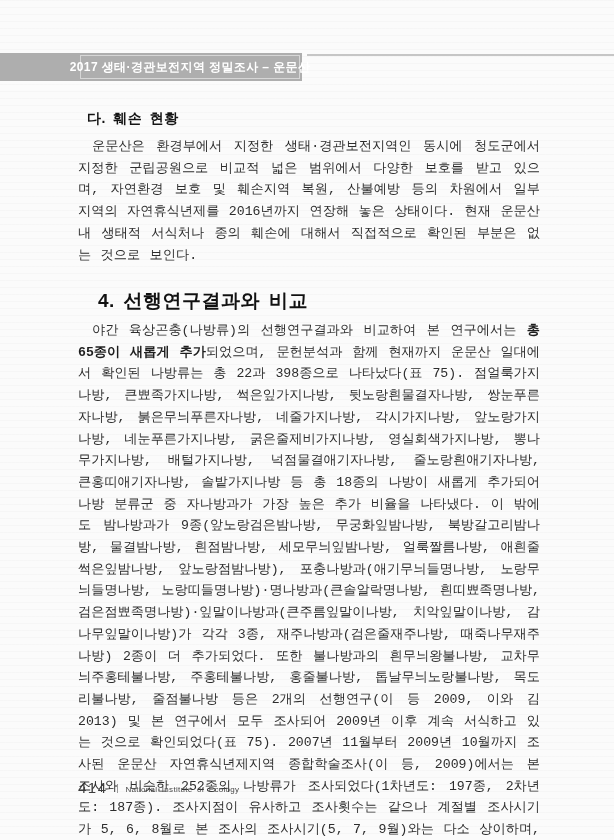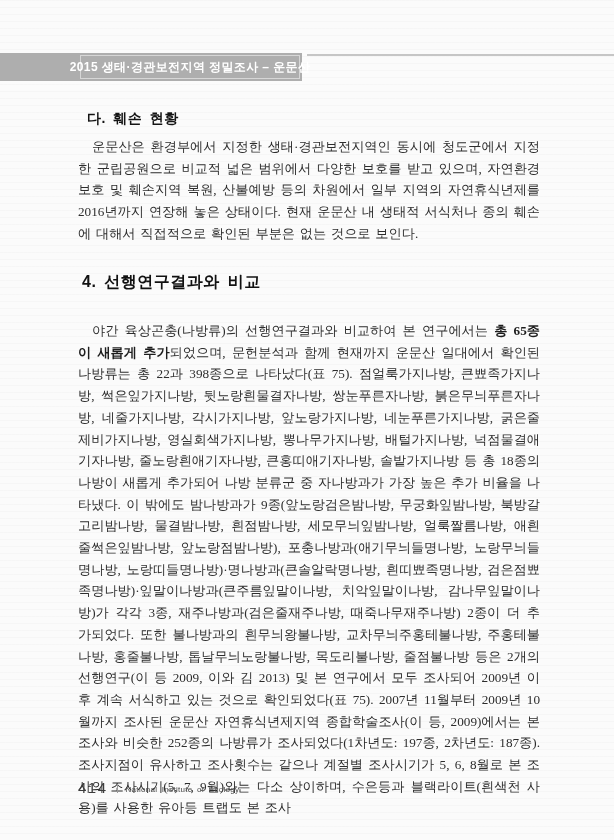--- a/index.html
+++ b/index.html
@@ -50,27 +50,28 @@
     letter-spacing:0.5px; word-spacing:3px; margin:0;
   }
   .para{
     position:absolute; left:0; width:462px;
     margin:0;
     font-size:13.2px; line-height:21.7px;
     color:#2d2d2d;
     text-align:justify;
     text-indent:14px;
     word-spacing:1.5px;
+    font-family:Liberation Mono, monospace;
   }
   .para-1{ top:136px; }
   .h-main{
     position:absolute; top:272px; left:4px;
     font-family:"Liberation Sans", sans-serif;
-    font-weight:bold; font-size:16px; color:#111111;
-    letter-spacing:0.5px; word-spacing:3px; margin:0;
+    font-weight:bold; font-size:19px; color:#111111;
+    letter-spacing:0.5px; word-spacing:3px; margin:16px;
   }
   .para-2{ top:320px; }
   .para b{ font-weight:bold; color:#1d1d1d; }
   
   .footer{
     position:absolute; left:78px; top:779px;
     display:flex; align-items:center;
   }
   .footer-num{
     font-family:"Liberation Sans", sans-serif;
@@ -88,21 +89,21 @@
     margin-top:3px;
   }
 </style>
 </head>
 <body>
 
 <div class="page">
 
   <div class="header-bar">
     <div class="header-title-box">
-      <span class="header-title">2015 생태·경관보전지역 정밀조사 – 운문산</span>
+      <span class="header-title">2017 생태·경관보전지역 정밀조사 – 운문산</span>
     </div>
   </div>
   <div class="header-rule"></div>
 
   <div class="content">
 
     <h3 class="h-sub">다. 훼손 현황</h3>
 
     <p class="para para-1">운문산은 환경부에서 지정한 생태·경관보전지역인 동시에 청도군에서 지정한 군립공원으로 비교적 넓은 범위에서 다양한 보호를 받고 있으며, 자연환경 보호 및 훼손지역 복원, 산불예방 등의 차원에서 일부 지역의 자연휴식년제를 2016년까지 연장해 놓은 상태이다. 현재 운문산 내 생태적 서식처나 종의 훼손에 대해서 직접적으로 확인된 부분은 없는 것으로 보인다.</p>
 

